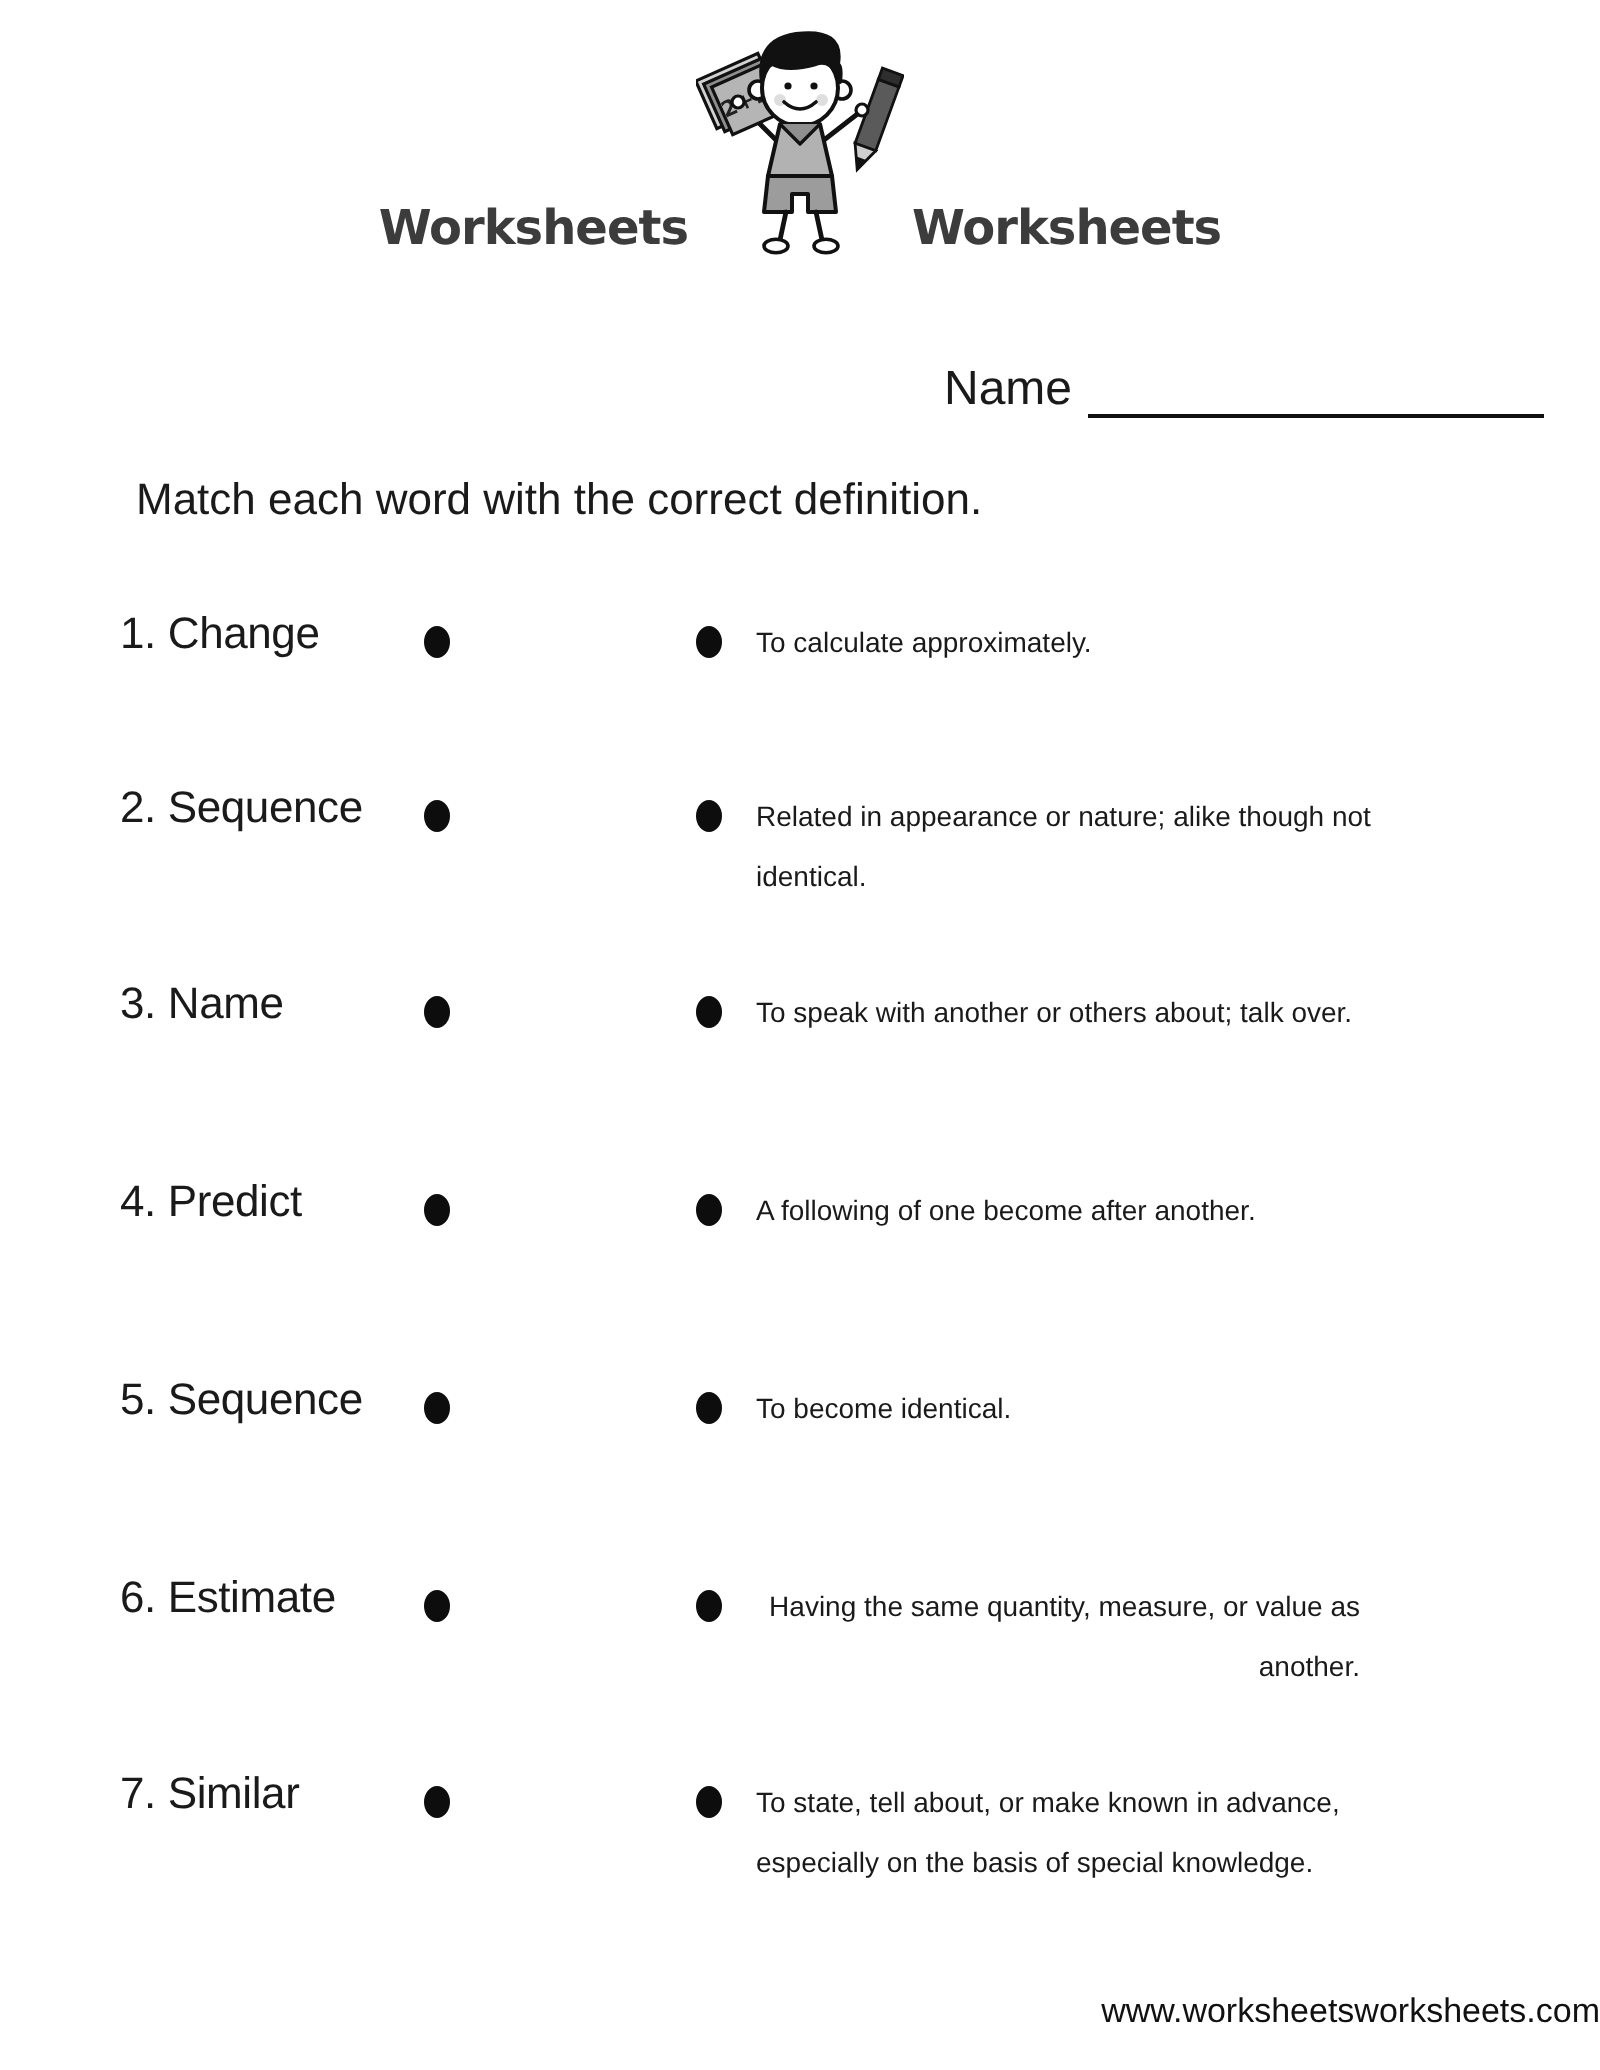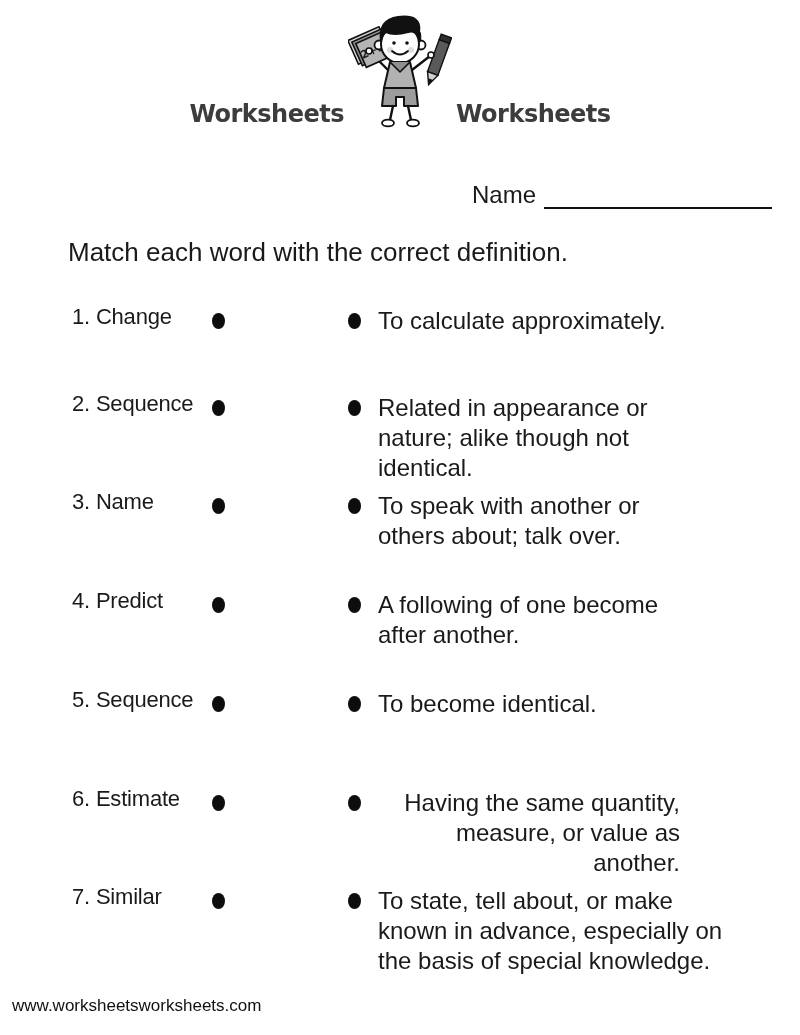--- a/index.html
+++ b/index.html
@@ -62,74 +62,72 @@
     border-bottom: 2px solid #111;
     height: 26px;
     margin-left: 8px;
   }
 
   
   .instructions {
     position: absolute;
     left: 68px;
     top: 237px;
-    font-size: 26px;
+    font-size: 22px;
   }
 
   
   .rows { position: absolute; left: 0; top: 0; width: 100%; height: 100%; }
   .row { position: absolute; left: 0; width: 100%; }
   .row:nth-child(1) { top: 304px; }
   .row:nth-child(2) { top: 391px; }
   .row:nth-child(3) { top: 489px; }
   .row:nth-child(4) { top: 588px; }
   .row:nth-child(5) { top: 687px; }
   .row:nth-child(6) { top: 786px; }
   .row:nth-child(7) { top: 884px; }
 
   .word {
     position: absolute;
     left: 60px;
     top: 0;
     font-size: 22px;
     letter-spacing: -0.2px;
     white-space: nowrap;
-    margin-left: 12px;
   }
   .bullet {
     position: absolute;
     top: 9px;
     width: 13px;
     height: 16px;
     background: #0d0d0d;
     border-radius: 50%;
   }
   .bullet.word-side { left: 212px; }
   .bullet.def-side  { left: 348px; }
   .definition {
     position: absolute;
     left: 378px;
     top: 2px;
-    font-size: 24px;
+    font-size: 14px;
     line-height: 30px;
     max-width: 332px;
   }
   .row:nth-child(6) .definition { max-width: 302px; text-align: right; }
   .row:nth-child(7) .definition { max-width: 348px; }
 
   
   .footer {
     position: absolute;
     left: 0;
     top: 996px;
     width: 100%;
-    text-align: left;
+    text-align: right;
     font-size: 17px;
     color: #111;
-    padding-left: 12px;
   }
 </style>
 </head>
 <body>
 
 <div class="page">
 
   <div class="logo">
     <span class="logo-text left">Worksheets</span>
     <span>

